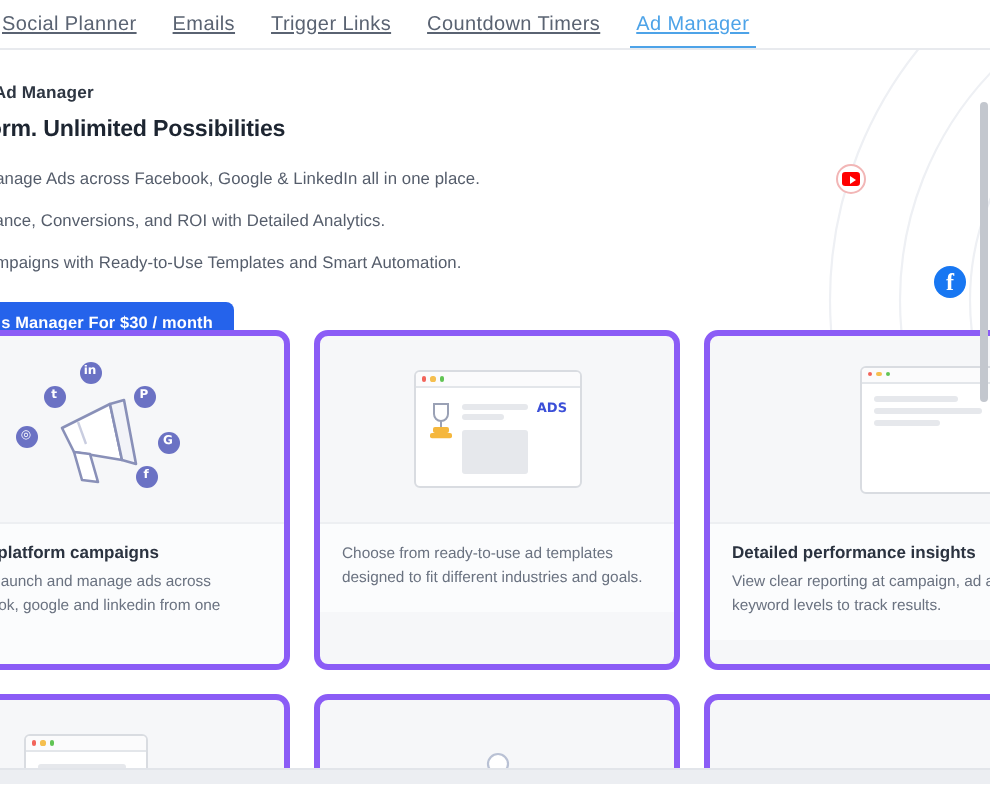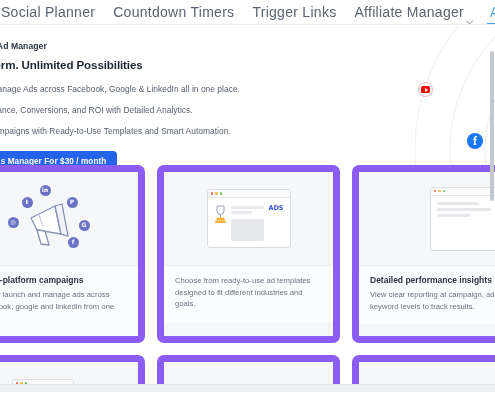--- a/index.html
+++ b/index.html
@@ -18,30 +18,31 @@
     background: #ffffff;
     border-bottom: 1px solid #e8eaee;
     display: flex;
     align-items: center;
     gap: 0;
     padding-left: 0;
     white-space: nowrap;
     overflow: hidden;
   }
   .nav-item {
-    font-size: 14px;
+    font-size: 10px;
     color: #5a6372;
     padding: 0 9px;
     height: 25px;
     line-height: 25px;
     display: flex;
     align-items: flex-end;
     gap: 3px;
     position: relative;
     letter-spacing: 0.02em;
+    text-decoration: underline;
   }
   .nav-item:first-child { padding-left: 1px; }
   .nav-item.active { color: #4da3e8; }
   .nav-item.active::after {
     content: "";
     position: absolute;
     left: 6px; right: 6px; bottom: 0;
     height: 1.6px;
     background: #4da3e8;
   }
@@ -147,21 +148,21 @@
     padding: 0 0 0 0;
     display: flex;
     gap: 12px;
     margin-left: -38px;
     width: 580px;
   }
   .card {
     width: 183px;
     flex: none;
     background: #f6f7f9;
-    border: 7px solid #8b5cf6;
+    border: 3px solid #8b5cf6;
     border-radius: 7px;
     overflow: hidden;
   }
   .card-art {
     height: 93px;
     display: flex;
     align-items: center;
     justify-content: center;
     position: relative;
   }
@@ -231,28 +232,27 @@
   }
 </style>
 </head>
 <body>
 
 <div class="navbar">
   <div class="nav-item">
     <span>Social Planner</span>
   </div>
   <div class="nav-item">
-    <span>Countdown Timers</span>
+    <span>Emails</span>
   </div>
   <div class="nav-item">
     <span>Trigger Links</span>
   </div>
   <div class="nav-item">
-    <span>Affiliate Manager</span>
-    <span class="chev"></span>
+    <span>Countdown Timers</span>
   </div>
   <div class="nav-item active">
     <span>Ad Manager</span>
   </div>
 
 </div>
 
 <div class="page">
 
   <div class="hero">

